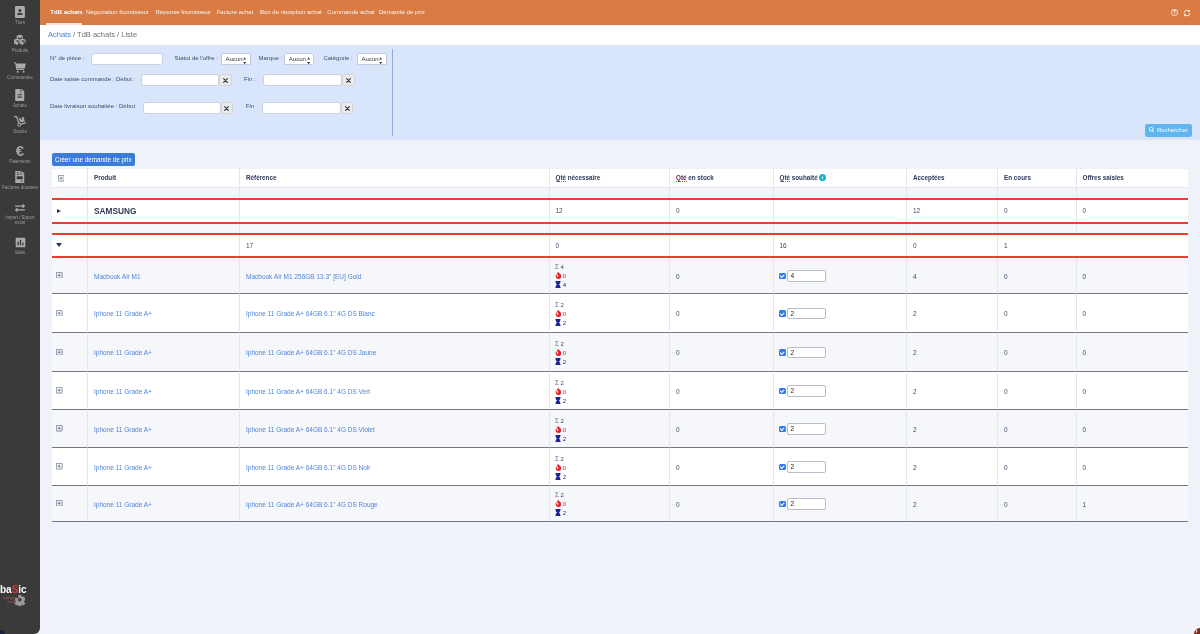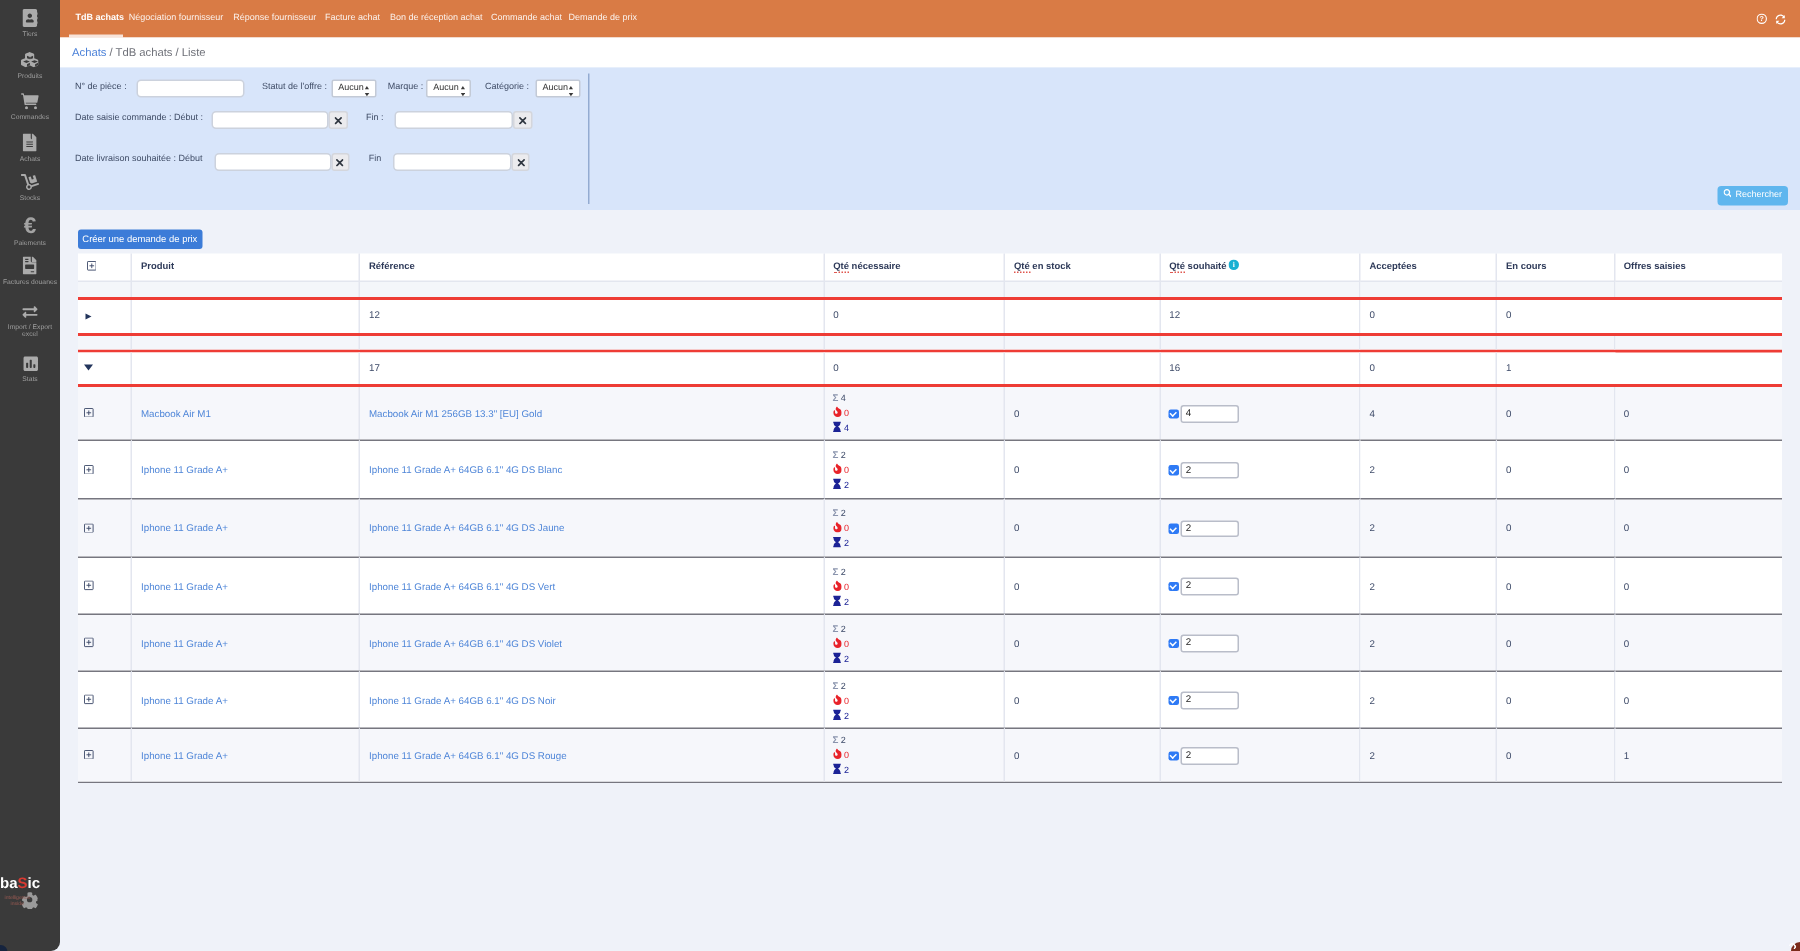--- a/index.html
+++ b/index.html
@@ -157,20 +157,21 @@
     <div class="c sp"></div>
     <div class="c sp"></div>
     <div class="c sp"></div>
     <div class="c sp"></div>
     <div class="c sp last"></div>
   <div class="red"></div>
 
   <div class="c gc">
       <div class="tri-r"></div>
     </div>
+  <div class="c gc gname">SAMSUNG</div>
   <div class="c gc"></div>
   <div class="c gc num">12</div>
   <div class="c gc num">0</div>
   <div class="c gc"></div>
   <div class="c gc num">12</div>
   <div class="c gc num">0</div>
   <div class="c gc num last">0</div>
   <div class="red"></div>
 
   <div class="c sp"></div>

